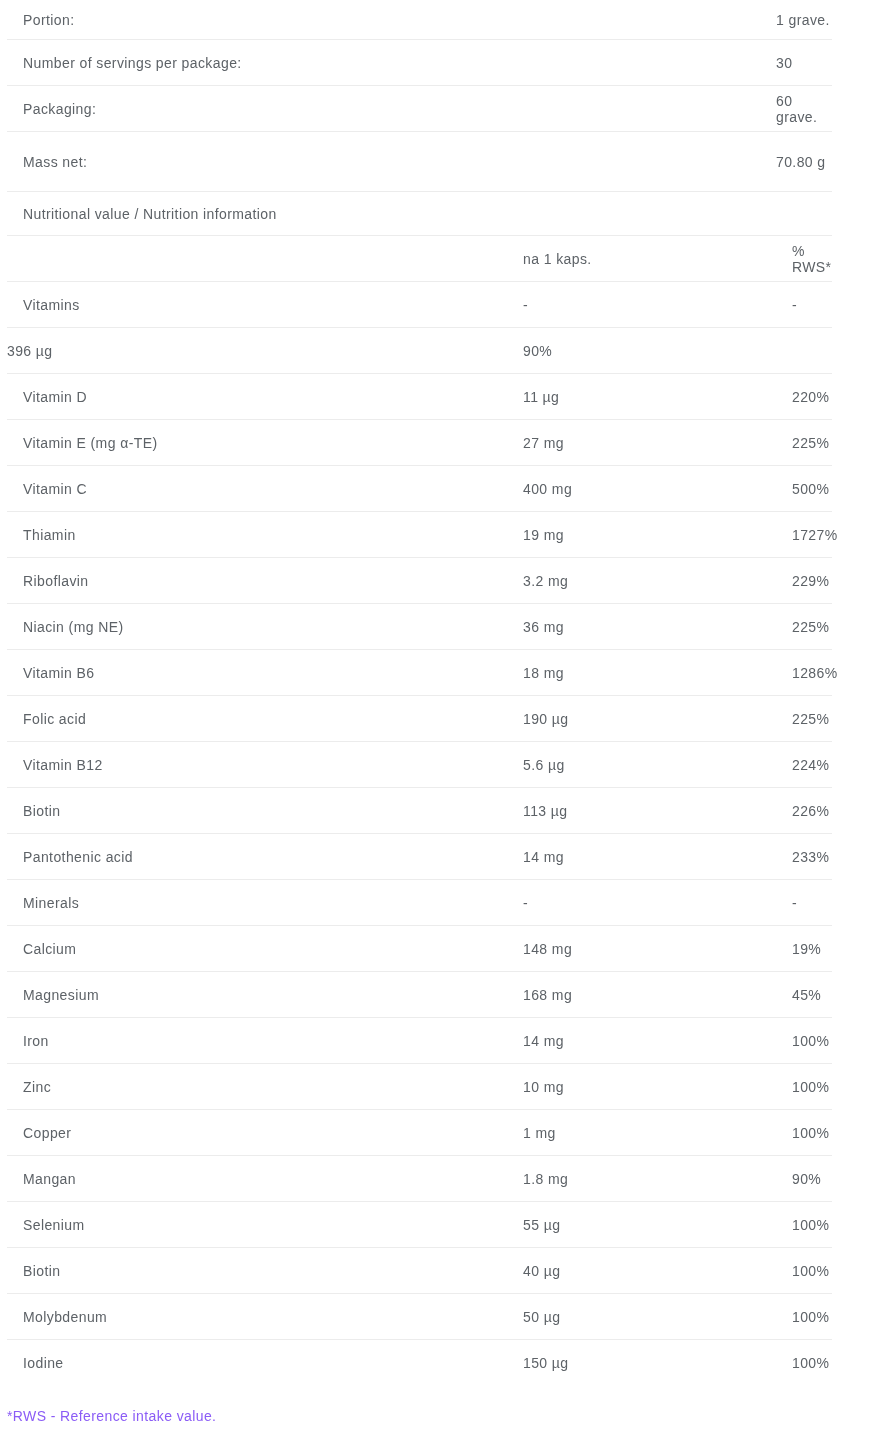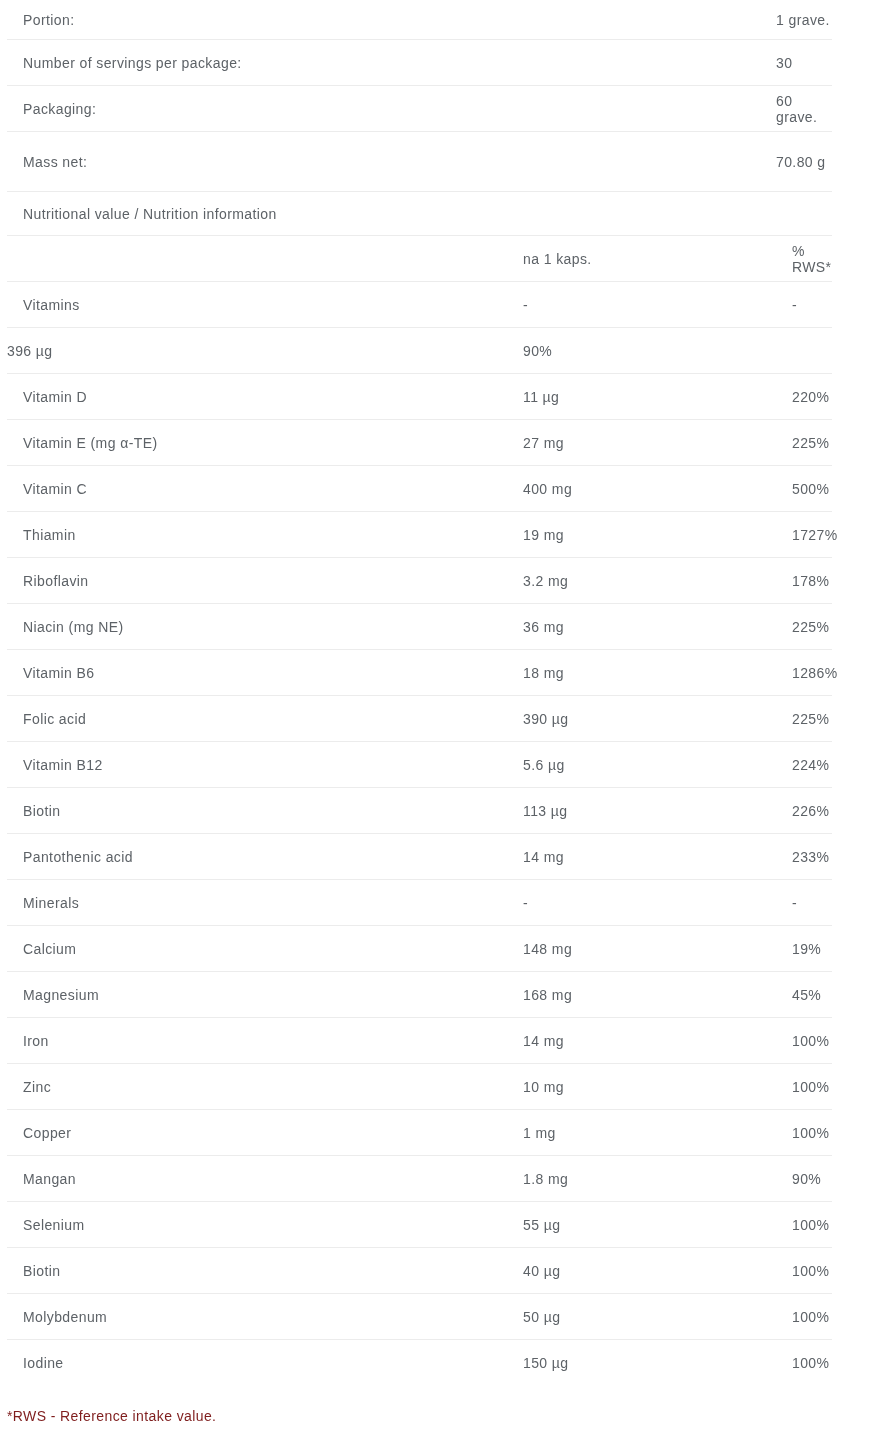--- a/index.html
+++ b/index.html
@@ -33,21 +33,21 @@
     display: flex;
     align-items: center;
     height: 44px;
     box-sizing: border-box;
     border-bottom: 1px solid #ececec;
   }
   .cell-label { padding-left: 16px; }
   .nut-rows .row:last-child { border-bottom: none; }
   .footnote {
     margin: 22px 0 0 7px;
-    color: #7f1d1d;
+    color: #8b5cf6;
   }
 </style>
 </head>
 <body>
 
 <div class="sheet">
 
   <div class="tbl">
     <div class="row info-grid row-first">
       <div class="cell-label">Portion:</div>
@@ -104,35 +104,35 @@
         <div>500%</div>
       </div>
       <div class="row nut-grid">
         <div class="cell-label">Thiamin</div>
         <div>19 mg</div>
         <div>1727%</div>
       </div>
       <div class="row nut-grid">
         <div class="cell-label">Riboflavin</div>
         <div>3.2 mg</div>
-        <div>178%</div>
+        <div>229%</div>
       </div>
       <div class="row nut-grid">
         <div class="cell-label">Niacin (mg NE)</div>
         <div>36 mg</div>
         <div>225%</div>
       </div>
       <div class="row nut-grid">
         <div class="cell-label">Vitamin B6</div>
         <div>18 mg</div>
         <div>1286%</div>
       </div>
       <div class="row nut-grid">
         <div class="cell-label">Folic acid</div>
-        <div>390 µg</div>
+        <div>190 µg</div>
         <div>225%</div>
       </div>
       <div class="row nut-grid">
         <div class="cell-label">Vitamin B12</div>
         <div>5.6 µg</div>
         <div>224%</div>
       </div>
       <div class="row nut-grid">
         <div class="cell-label">Biotin</div>
         <div>113 µg</div>

